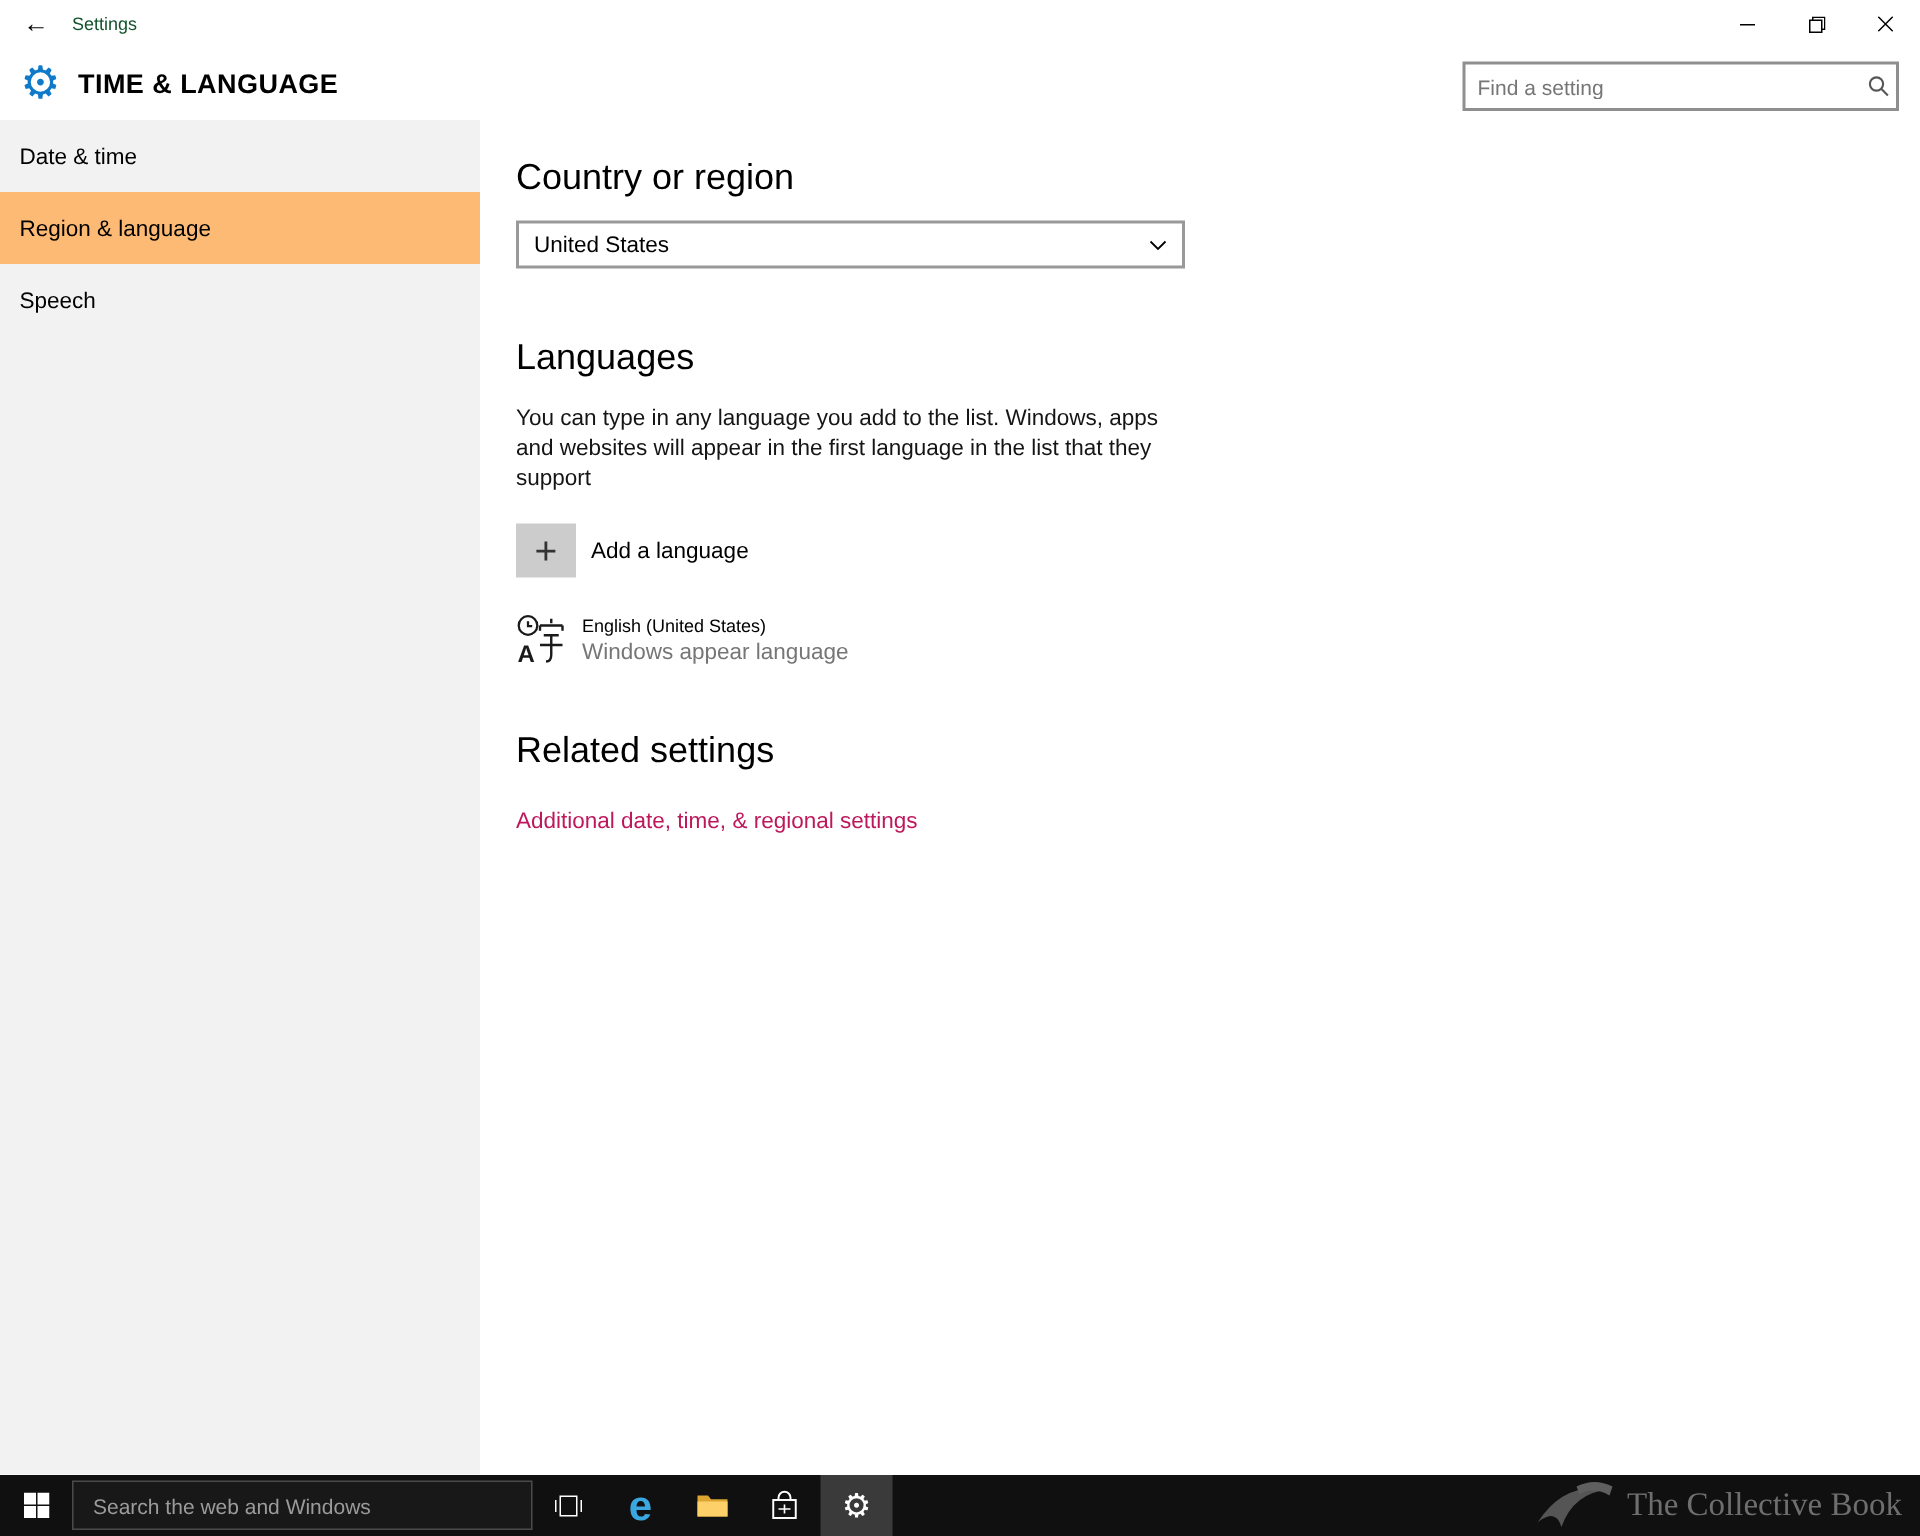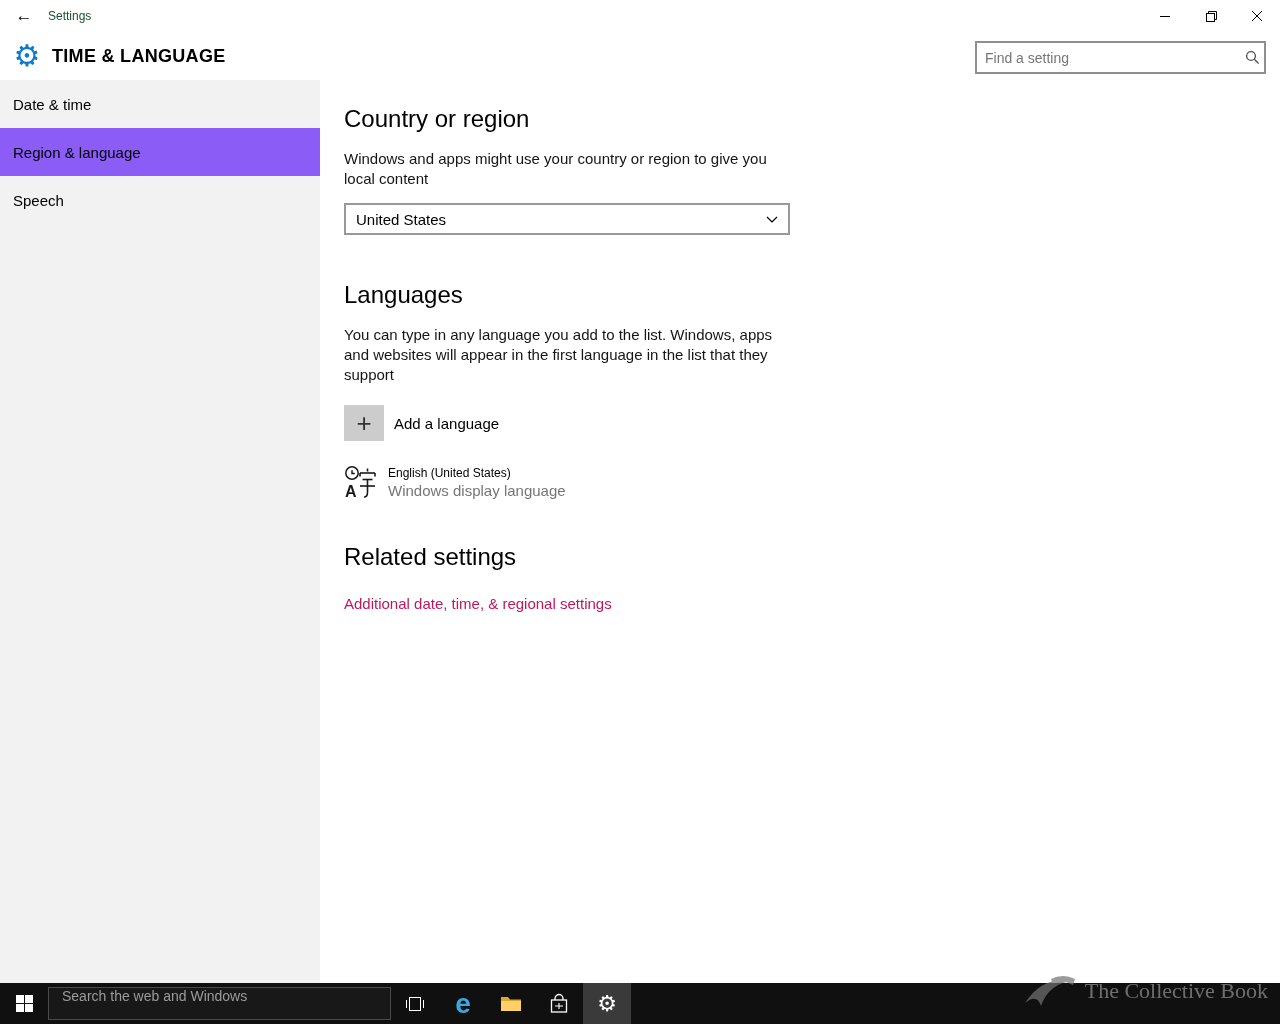--- a/index.html
+++ b/index.html
@@ -22,21 +22,21 @@
     border:2px solid #8f8f8f; background:#fff; display:flex; align-items:center; }
   .find-input { flex:1; border:none; outline:none; font-size:14px; padding-left:8px;
     font-family:inherit; color:#000; background:transparent; }
   .find-input::placeholder { color:#767676; opacity:1; }
   .find-glyph { width:24px; display:flex; justify-content:center; }
 
   
   .body-row { display:flex; height:903px; }
   .sidebar { width:320px; background:#f2f2f2; }
   .side-item { height:48px; display:flex; align-items:center; padding-left:13px; font-size:15px; }
-  .side-item.selected { background:#8b5cf6; }
+  .side-item.selected { background:#fdba74; }
   .main { flex:1; padding:25px 0 0 24px; background:#fff; }
 
   .section-heading { font-size:24px; font-weight:300; line-height:28px; color:#000; }
   .desc { width:436px; font-size:15px; line-height:20px; color:#151515; margin-top:16px; }
 
   .dropdown { width:446px; height:32px; margin-top:14px; border:2px solid #999;
     background:#fff; display:flex; align-items:center; justify-content:space-between;
     padding:4px 10px; font-size:15px; }
 
   .heading-gap { margin-top:46px; }
@@ -50,34 +50,34 @@
   .lang-name { font-size:12px; color:#000; }
   .lang-detail { font-size:15px; color:#767676; margin-top:2px; }
 
   .related-heading { margin-top:44px; }
   .link { display:inline-block; margin-top:24px; font-size:15px; color:#be185d; cursor:pointer; }
 
   
   .taskbar { position:fixed; left:0; bottom:0; width:1280px; height:41px; background:#101010;
     display:flex; align-items:stretch; z-index:10; }
   .start-btn { width:48px; display:flex; align-items:center; justify-content:center; }
-  .tb-search { width:343px; align-self:center; height:33px; background:#181818;
-    border:1px solid #4a4a4a; display:flex; align-items:flex-start; }
+  .tb-search { width:307px; align-self:center; height:33px; background:#181818;
+    border:1px solid #4a4a4a; display:flex; align-items:center; }
   .tb-search-input { flex:1; background:transparent; border:none; outline:none; font-size:14px;
     padding-left:13px; font-family:inherit; color:#cfcfcf; }
   .tb-search-input::placeholder { color:#9b9b9b; opacity:1; }
   .tb-btn { width:48px; display:flex; align-items:center; justify-content:center; }
   .tb-btn.active { background:#3a3a3a; }
   .edge-e { font-size:28px; font-weight:bold; color:#3ba7e0; line-height:28px; }
   .tb-gear { font-size:22px; color:#fff; line-height:24px; }
   .tray { margin-left:auto; display:flex; align-items:center; gap:12px; padding-right:6px; }
   .clock { text-align:right; font-size:12px; line-height:14px; color:#fff; padding-right:4px; }
 
   
-  .watermark { position:fixed; right:12px; bottom:15px; display:flex; align-items:center; gap:8px;
+  .watermark { position:fixed; right:12px; bottom:3px; display:flex; align-items:center; gap:8px;
     z-index:20; pointer-events:none; opacity:0.75; }
   .watermark-text { font-size:22px; color:#8e8e8e; font-family:"Liberation Serif","DejaVu Serif",serif; }
 </style>
 </head>
 <body>
 
 <div class="titlebar">
   <div class="back-btn">
     <span>←</span>
   </div>
@@ -124,21 +124,20 @@
       <span>Region &amp; language</span>
     </div>
     <div class="side-item">
       <span>Speech</span>
     </div>
   </div>
 
   <div class="main">
 
     <div class="section-heading">Country or region</div>
-    <div class="desc">Windows and apps might use your country or region to give you local content</div>
 
     <div class="dropdown">
       <span>United States</span>
       <svg width="12" height="7" viewBox="0 0 12 7">
         <path d="M1,1 L6,6 L11,1" fill="none" stroke="#000" stroke-width="1.2"></path>
       </svg>
     </div>
 
     <div class="section-heading heading-gap">Languages</div>
     <div class="desc">You can type in any language you add to the list. Windows, apps and websites will appear in the first language in the list that they support</div>
@@ -159,21 +158,21 @@
           <path d="M23.5 3.5 v3"></path>
           <path d="M16 8 h15"></path>
           <path d="M16 8 v3.5 M31 8 v3.5"></path>
           <path d="M18.5 14.5 h10"></path>
           <path d="M16 21 h15"></path>
           <path d="M23.5 14.5 v13 q0 4.5 -3.5 4.5"></path>
         </g>
       </svg>
       <div class="lang-texts">
         <div class="lang-name">English (United States)</div>
-        <div class="lang-detail">Windows display language</div>
+        <div class="lang-detail">Windows appear language</div>
       </div>
     </div>
 
     <div class="section-heading related-heading">Related settings</div>
     <a class="link">Additional date, time, &amp; regional settings</a>
 
   </div>
 </div>
 
 <div class="taskbar">

